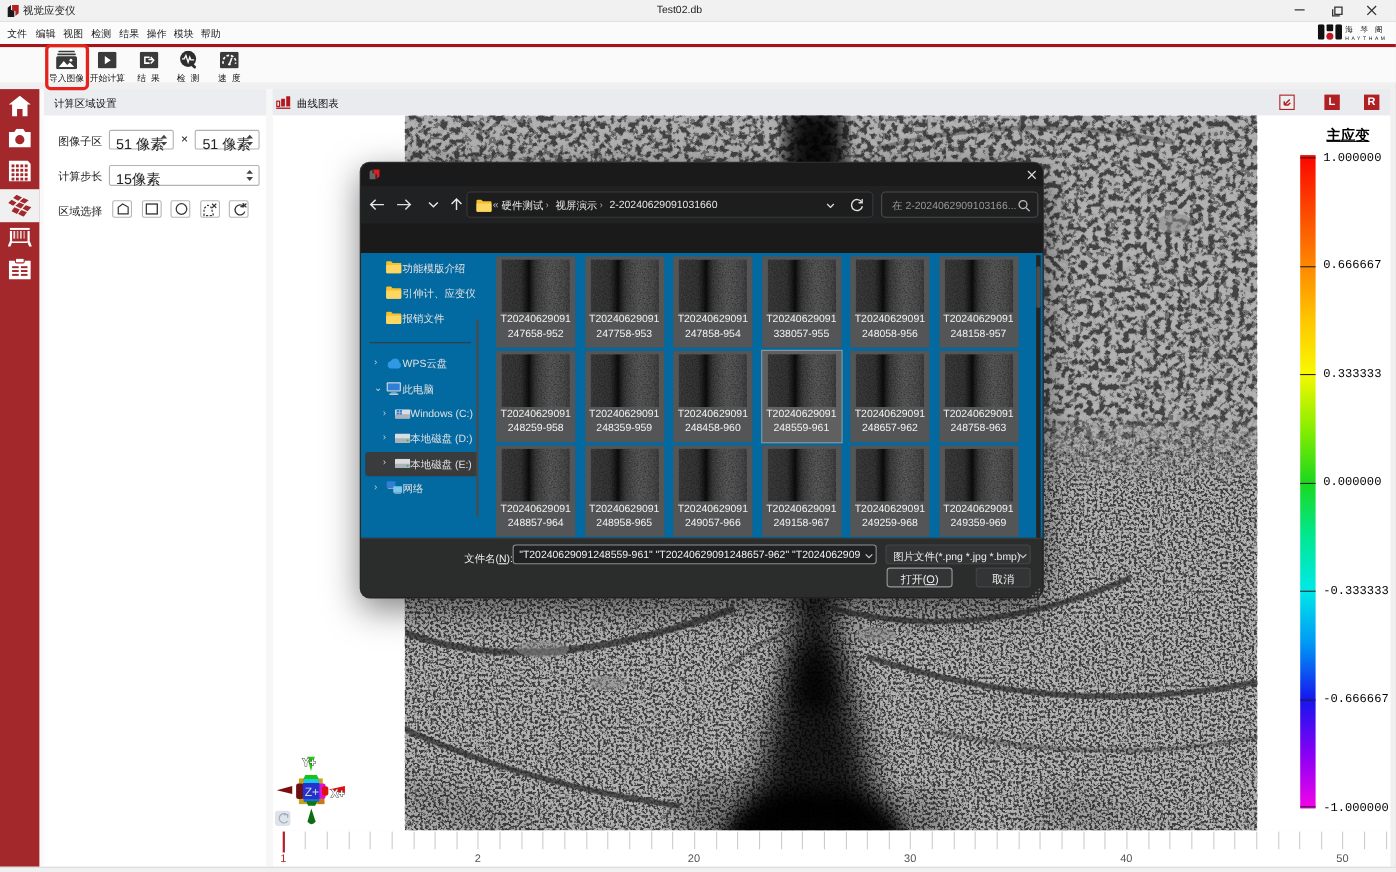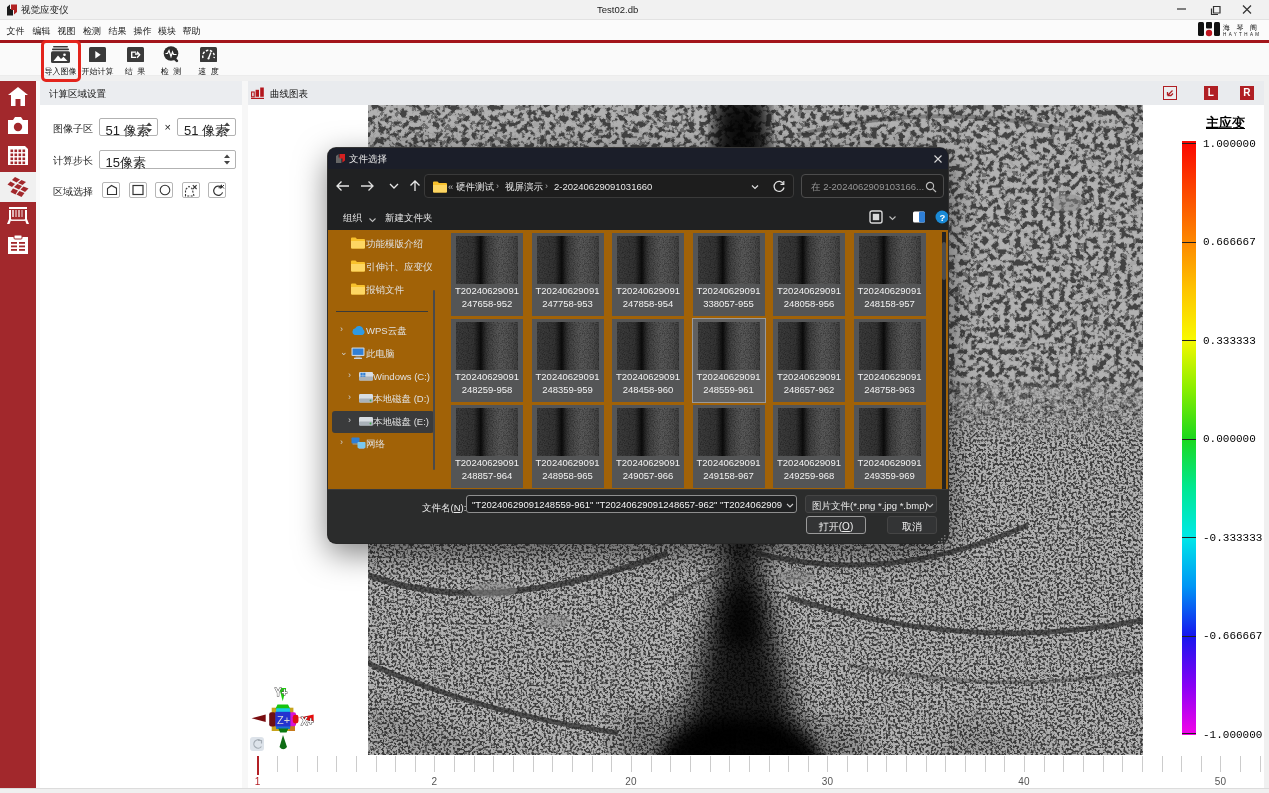--- a/index.html
+++ b/index.html
@@ -36,21 +36,21 @@
   #cbtitle { position:absolute; left:1206px; top:114px; width:60px; font-size:13px; font-weight:bold; color:#000;text-decoration:underline; }
   #cbar { position:absolute; left:1181.5px; top:141px; width:14.5px; height:594px;
     background:linear-gradient(to bottom,#fb0500 0%,#fc4600 8.3%,#fd8600 16.7%,#fec400 25%,#f8f800 33.3%,#8aee00 41.7%,#1cd81c 50%,#00e890 58.3%,#00e8e8 66.7%,#0095f5 75%,#1616ee 83.3%,#8800f5 91.7%,#f504e8 100%); }
   .cbtick { position:absolute; left:0; width:14.5px; height:1.2px; background:#222; }
   .cblbl { position:absolute; left:1203px; font-size:11px; color:#000;font-family:Liberation Mono, monospace; }
   #dlg { position:absolute; left:328px; top:148px; width:620px; height:395px; background:#1a1a1a; border-radius:8px; overflow:hidden; box-shadow:0 10px 32px rgba(0,0,0,0.5), 0 0 0 1px #3c3c3c; z-index:50; font-size:9.5px;}
   #dtitle { position:absolute; left:0; top:0; width:620px; height:20.5px; background:#1b1e29; }
   #dtitle .t { position:absolute; left:21px; top:5px; font-size:9.5px; color:#e8e8e8; }
   #dnav { position:absolute; left:0; top:20.5px; width:620px; height:34px; background:#202122; }
   #dcmd { position:absolute; left:0; top:54.5px; width:620px; height:27px; background:#202122; }
-  #dbody { position:absolute; left:0; top:81.5px; width:620px; height:259.5px; background:#a16207; }
+  #dbody { position:absolute; left:0; top:81.5px; width:620px; height:259.5px; background:#0369a1; }
   #dfoot { position:absolute; left:0; top:341px; width:620px; height:54px; background:#2b2c2c; border-top:1px solid #3a3a3a; }
   #addrbar { position:absolute; left:96px; top:5.5px; width:370px; height:24px; background:#1d1d1d; border:1px solid #3a3a3a; border-radius:4px; color:#e8e8e8; }
   #searchbox { position:absolute; left:473px; top:5.5px; width:143px; height:24px; background:#1f1f1f; border:1px solid #4c4c4c; border-radius:4px; color:#989898; }
   .sbitem { position:absolute; left:4px; width:102px; height:22px; color:#e0e0e0; }
   .sbitem .tx { position:absolute; left:34px; top:5px; white-space:nowrap; }
   .sbitem .chev { position:absolute; left:8px; top:4px; font-size:9px; color:#cfcfcf; }
   .cell { position:absolute; width:72px; height:83px; background:#545556; }
   .cell.sel { background:#606060; outline:1px solid #9a9a9a; }
   .cell .l1 { position:absolute; left:0; top:52px; width:72px; text-align:center; font-size:9.5px; color:#f2f2f2; }
   .cell .l2 { position:absolute; left:0; top:65px; width:72px; text-align:center; font-size:9.5px; color:#f2f2f2; }
@@ -470,23 +470,20 @@
 <div class="tlbl" style="left:186.4px">2</div>
 <div class="tlbl" style="left:382.9px">20</div>
 <div class="tlbl" style="left:579.4px">30</div>
 <div class="tlbl" style="left:775.9px">40</div>
 <div class="tlbl" style="left:972.4px">50</div>
 <div id="curline"></div>
     <div id="curlbl">1</div>
 </div>
 <div id="bottomstrip"></div>
 <div id="dlg">
-  <div id="dtitle">
-      <span class="t">文件选择</span>
-    </div>
   <svg class="abs" style="left:7px;top:5px" width="11" height="11" viewBox="0 0 11 11">
     <path d="M1 3 L3.6 1 L3.6 4.6 L6.4 4.6 L6.4 10 L1 10 Z" fill="#666"></path>
     <path d="M4.5 1 L10 1 L10 7.4 L7.4 9.4 L7.4 5.4 L4.5 5.4 Z" fill="#d42020"></path>
   </svg>
   <svg class="abs" style="left:604px;top:4.5px" width="12" height="12" viewBox="0 0 12 12">
       <path d="M2.5 2.5 L9.5 9.5 M9.5 2.5 L2.5 9.5" stroke="#d8d8d8" stroke-width="1.1"></path>
     </svg>
   <div id="dnav">
 <svg class="abs" style="left:6px;top:9px" width="88" height="16" viewBox="0 0 88 16">
   <g stroke="#e8e8e8" stroke-width="1.3" fill="none">
@@ -518,42 +515,20 @@
         </svg>
 </div>
 <div id="searchbox">
   <span class="abs" style="left:9px;top:6px">在 2-2024062909103166...</span>
   <svg class="abs" style="left:123px;top:6px" width="12" height="12" viewBox="0 0 12 12">
           <circle cx="5" cy="5" r="3.6" stroke="#bbb" stroke-width="1.2" fill="none"></circle>
           <path d="M7.8 7.8 L11 11" stroke="#bbb" stroke-width="1.2"></path>
         </svg>
 </div>
 </div>
-  <div id="dcmd">
-<span class="abs" style="left:15px;top:9px;color:#e6e6e6">组织</span>
-<svg class="abs" style="left:40px;top:13px" width="9" height="8" viewBox="0 0 9 8">
-        <path d="M1.5 2.5 L4.5 5.5 L7.5 2.5" stroke="#bbb" stroke-width="1.1" fill="none"></path>
-      </svg>
-<span class="abs" style="left:57px;top:9px;color:#e6e6e6">新建文件夹</span>
-<svg class="abs" style="left:541px;top:7px" width="14" height="14" viewBox="0 0 14 14">
-        <rect x="1" y="1" width="12" height="12" rx="2" fill="none" stroke="#d9d9d9" stroke-width="1.4"></rect>
-        <rect x="3.8" y="3.8" width="6.4" height="6.4" fill="#d9d9d9"></rect>
-      </svg>
-<svg class="abs" style="left:560px;top:11px" width="9" height="8" viewBox="0 0 9 8">
-        <path d="M1.5 2.5 L4.5 5.5 L7.5 2.5" stroke="#bbb" stroke-width="1.1" fill="none"></path>
-      </svg>
-<svg class="abs" style="left:584px;top:7px" width="14" height="14" viewBox="0 0 14 14">
-        <rect x="1" y="1.5" width="12" height="11" rx="1.5" fill="#fff"></rect>
-        <rect x="7" y="1.5" width="6" height="11" rx="1.5" fill="#2f7fd6"></rect>
-      </svg>
-<svg class="abs" style="left:607px;top:7px" width="14" height="14" viewBox="0 0 14 14">
-        <circle cx="7" cy="7" r="6.5" fill="#1a8ad6"></circle>
-        <text x="4.5" y="10.5" font-size="9.5" fill="#fff" font-family="Liberation Sans" font-weight="bold">?</text>
-      </svg>
-</div>
   <div id="dbody">
       <div class="abs" style="left:8px;top:81px;width:92px;height:1px;background:#3a3a3a"></div>
 <div class="sbitem" style="top:3.5px;">
         <svg class="abs" style="left:19px;top:4px" width="14" height="12" viewBox="0 0 14 12">
           <path d="M0 1.5 Q0 0.5 1 0.5 L4.5 0.5 L6 2 L13 2 Q14 2 14 3 L14 10.5 Q14 11.5 13 11.5 L1 11.5 Q0 11.5 0 10.5 Z" fill="#f8c12c"></path>
           <path d="M0 4 L14 4 L14 10.5 Q14 11.5 13 11.5 L1 11.5 Q0 11.5 0 10.5 Z" fill="#fdd663"></path>
         </svg>
         <span class="tx" style="left:34px">功能模版介绍</span>
       </div>
 <div class="sbitem" style="top:26.5px;">

